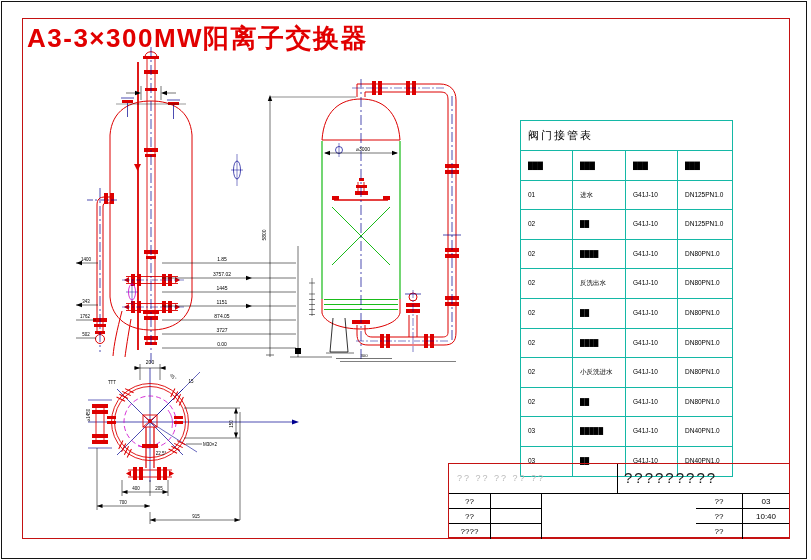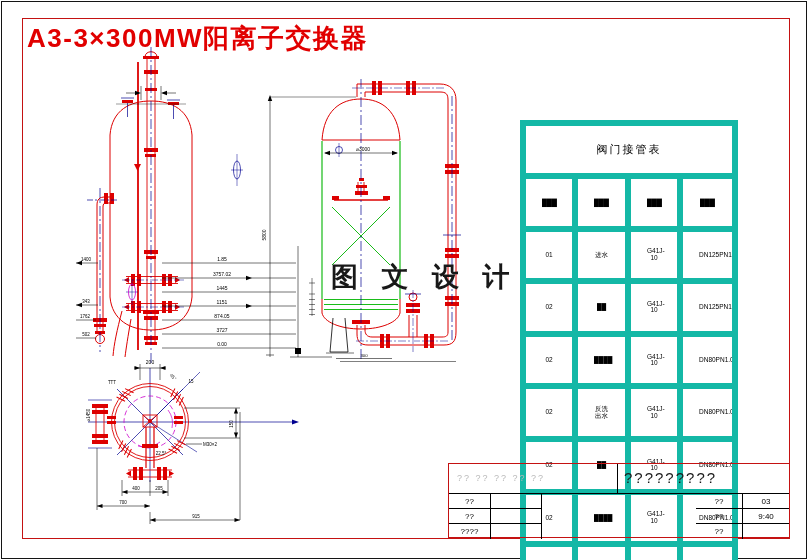--- a/index.html
+++ b/index.html
@@ -9,22 +9,22 @@
   .red-frame{position:absolute;left:22px;top:18px;width:766px;height:519px;border:1px solid #c41212;}
   .cad-title{position:absolute;left:27px;top:21px;font-size:26px;color:#e10000;
              font-weight:600;letter-spacing:1.5px;white-space:nowrap;}
   .watermark{position:absolute;left:331px;top:259px;font-size:27px;letter-spacing:8px;
              color:#181818;font-weight:600;white-space:nowrap;}
   svg.drawing{position:absolute;left:0;top:0;}
 
   
   table.valve-table{position:absolute;left:520px;top:120px;width:212px;border-collapse:collapse;
                     table-layout:fixed;background:#fff;}
-  table.valve-table td{border:6px solid #14b8a6;text-align:center;vertical-align:middle;
-                       font-size:6.5px;line-height:1;height:14.6px;padding:16px;overflow:hidden;color:#000;}
+  table.valve-table td{border:1px solid #14b8a6;vertical-align:middle;
+                       font-size:6.5px;line-height:1;height:14.6px;padding:7px;overflow:hidden;color:#000;}
   table.valve-table td.tt{font-size:11px;height:15px;letter-spacing:2px;}
   table.valve-table tr.hdr td{font-size:7px;}
 
   
   .tblock{position:absolute;left:448px;top:463px;width:342px;height:75px;border:1px solid #c41212;
           box-sizing:border-box;background:transparent;color:#000;}
   .tb-top{display:flex;height:29px;box-sizing:border-box;}
   .tb-stamp{width:169px;box-sizing:border-box;border-right:1px solid #000;
             color:#b9b9b9;font-size:9px;letter-spacing:2px;padding:9px 0 0 8px;overflow:hidden;}
   .tb-company{flex:1;font-size:15px;letter-spacing:2px;padding:5px 0 0 6px;color:#1a1a1a;overflow:hidden;}
@@ -368,35 +368,34 @@
     </tr>
     <tr>
       <td>03</td>
       <td>██</td>
       <td>G41J-10</td>
       <td>DN40PN1.0</td>
     </tr>
   </tbody>
     </table>
 
-  <div class="watermark">图 文 设 计</div>
 
   <div class="tblock">
     <div class="tb-top">
       <div class="tb-stamp">?? ?? ?? ?? ??</div>
       <div class="tb-company">?????????</div>
     </div>
     <div class="tb-grid">
       <div style="grid-column:1;grid-row:1">??</div>
       <div style="grid-column:2;grid-row:1"></div>
       <div style="grid-column:4;grid-row:1">??</div>
       <div style="grid-column:5;grid-row:1" class="noR">03</div>
       <div style="grid-column:1;grid-row:2">??</div>
       <div style="grid-column:2;grid-row:2"></div>
       <div style="grid-column:4;grid-row:2">??</div>
-      <div style="grid-column:5;grid-row:2" class="noR">9:40</div>
+      <div style="grid-column:5;grid-row:2" class="noR">10:40</div>
       <div style="grid-column:1;grid-row:3" class="noB">????</div>
       <div style="grid-column:2;grid-row:3" class="noB"></div>
       <div style="grid-column:4;grid-row:3" class="noB">??</div>
       <div style="grid-column:5;grid-row:3" class="noB noR"></div>
     </div>
   </div>
 </div>
 
 </body></html>

